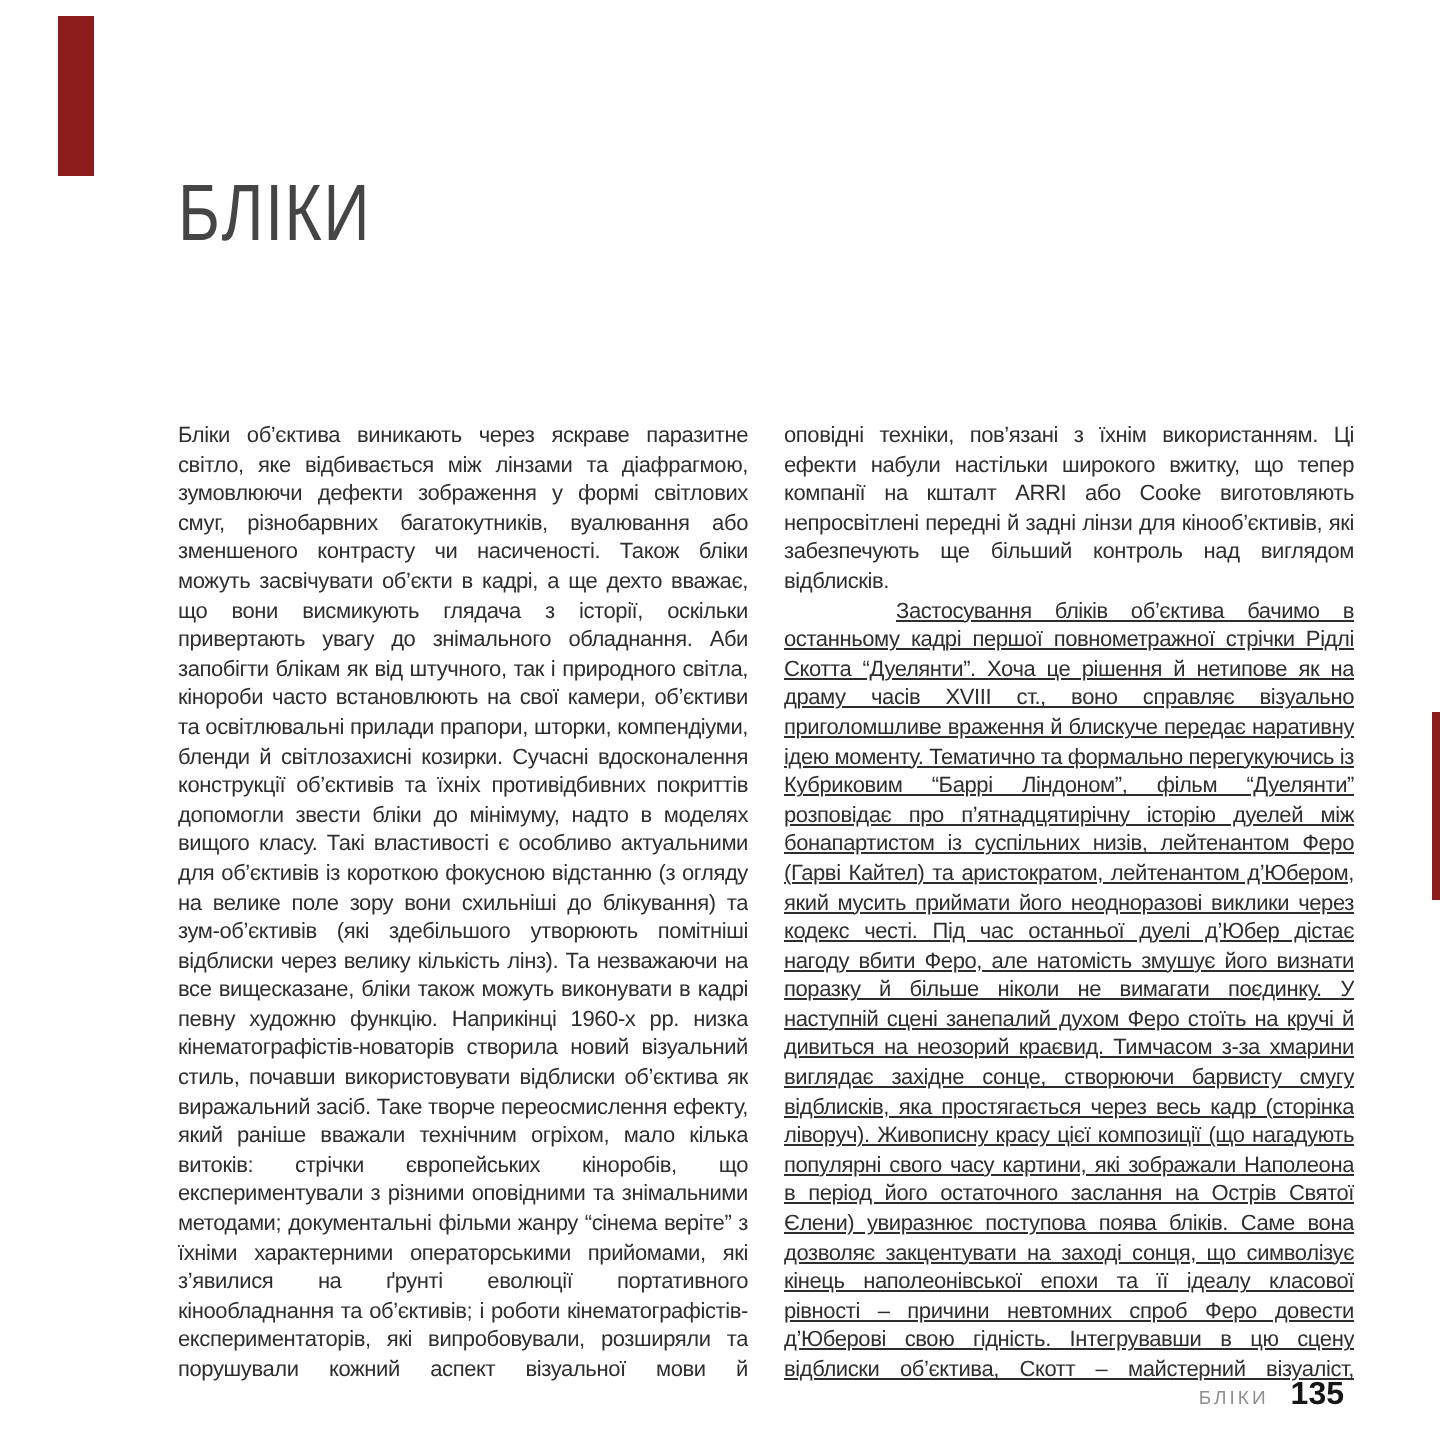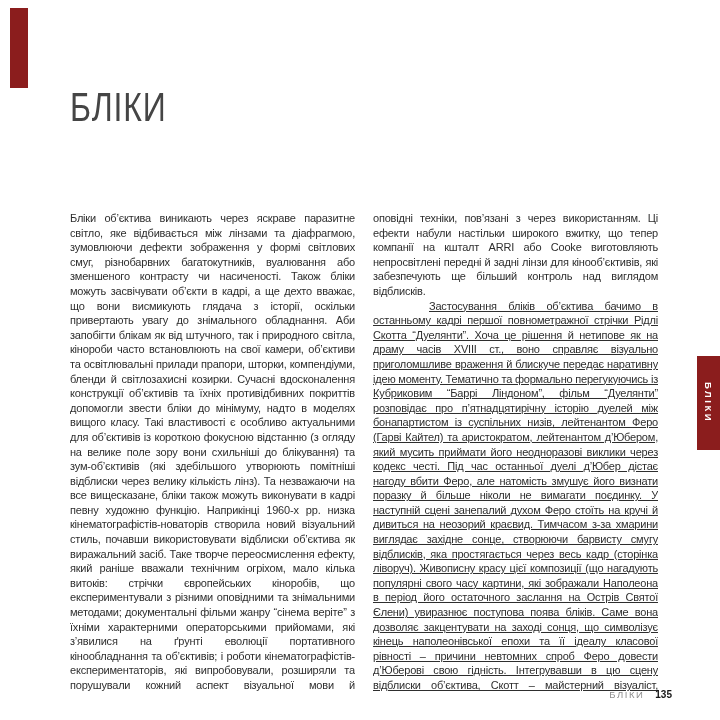--- a/index.html
+++ b/index.html
@@ -2,21 +2,21 @@
 <html style="--accent: #8b1d1d; --ink: #2e2e2e;"><head>
 <meta charset="utf-8">
 <style>
   :root{ --accent:#8b1d1d; --ink:#2e2e2e; }
   html,body{ margin:0; padding:0; }
   body{
     width:720px; height:720px; background:#ffffff; overflow:hidden;
     font-family:"Liberation Sans", sans-serif; color:var(--ink);
     position:relative;
   }
-  .page{ position:absolute; inset:0; background:#ffffff; }
+  .page{ position:absolute; inset:0; background:#ffffff;margin-left:19px; }
 
   .corner-bar{
     position:absolute; left:10px; top:8px; width:18px; height:80px;
     background:var(--accent);
   }
 
   .page-title{
     position:absolute; left:70px; top:86px; margin:0;
     font-size:40px; font-weight:300; color:#454545;
     letter-spacing:1px; line-height:42px;
@@ -49,38 +49,38 @@
   }
 
   .page-footer{
     position:absolute; right:48px; top:689px; display:flex; align-items:baseline;
     white-space:nowrap;
   }
   .page-footer .chapter{
     color:#8f8f8f; font-size:9.5px; letter-spacing:1.5px;
   }
   .page-footer .pagenum{
-    color:#161616; font-size:10px; font-weight:bold; margin-left:11px;
+    color:#161616; font-size:16px; font-weight:bold; margin-left:11px;
   }
 </style>
 </head>
 <body>
 
 <div class="page">
 
   <div class="corner-bar"></div>
 
   <h1 class="page-title">БЛІКИ</h1>
 
   <div class="columns">
     <div class="col left">
       <p>Бліки об’єктива виникають через яскраве паразитне світло, яке відбивається між лінзами та діафрагмою, зумовлюючи дефекти зображення у формі світлових смуг, різнобарвних багатокутників, вуалювання або зменшеного контрасту чи насиченості. Також бліки можуть засвічувати об’єкти в кадрі, а ще дехто вважає, що вони висмикують глядача з історії, оскільки привертають увагу до знімального обладнання. Аби запобігти блікам як від штучного, так і природного світла, кінороби часто встановлюють на свої камери, об’єктиви та освітлювальні прилади прапори, шторки, компендіуми, бленди й світлозахисні козирки. Сучасні вдосконалення конструкції об’єктивів та їхніх противідбивних покриттів допомогли звести бліки до мінімуму, надто в моделях вищого класу. Такі властивості є особливо актуальними для об’єктивів із короткою фокусною відстанню (з огляду на велике поле зору вони схильніші до блікування) та зум-об’єктивів (які здебільшого утворюють помітніші відблиски через велику кількість лінз). Та незважаючи на все вищесказане, бліки також можуть виконувати в кадрі певну художню функцію. Наприкінці 1960-х рр. низка кінематографістів-новаторів створила новий візуальний стиль, почавши використовувати відблиски об’єктива як виражальний засіб. Таке творче переосмислення ефекту, який раніше вважали технічним огріхом, мало кілька витоків: стрічки європейських кіноробів, що експериментували з різними оповідними та знімальними методами; документальні фільми жанру “сінема веріте” з їхніми характерними операторськими прийомами, які з’явилися на ґрунті еволюції портативного кінообладнання та об’єктивів; і роботи кінематографістів-експериментаторів, які випробовували, розширяли та порушували кожний аспект візуальної мови й кіновиробництва. Мірою поширення в художніх та документальних фільмах бліки стали звичним виражальним інструментом у мейнстримному кінематографі й породили різні</p>
     </div>
     <div class="col right">
-      <p>оповідні техніки, пов’язані з через використанням. Ці ефекти набули настільки широкого вжитку, що тепер компанії на кшталт ARRI або Cooke виготовляють непросвітлені передні й задні лінзи для кінооб’єктивів, які забезпечують ще більший контроль над виглядом відблисків.</p>
+      <p>оповідні техніки, пов’язані з їхнім використанням. Ці ефекти набули настільки широкого вжитку, що тепер компанії на кшталт ARRI або Cooke виготовляють непросвітлені передні й задні лінзи для кінооб’єктивів, які забезпечують ще більший контроль над виглядом відблисків.</p>
       <p class="indented">Застосування бліків об’єктива бачимо в останньому кадрі першої повнометражної стрічки Рідлі Скотта “Дуелянти”. Хоча це рішення й нетипове як на драму часів XVIII ст., воно справляє візуально приголомшливе враження й блискуче передає наративну ідею моменту. Тематично та формально перегукуючись із Кубриковим “Баррі Ліндоном”, фільм “Дуелянти” розповідає про п’ятнадцятирічну історію дуелей між бонапартистом із суспільних низів, лейтенантом Феро (Гарві Кайтел) та аристократом, лейтенантом д’Юбером, який мусить приймати його неодноразові виклики через кодекс честі. Під час останньої дуелі д’Юбер дістає нагоду вбити Феро, але натомість змушує його визнати поразку й більше ніколи не вимагати поєдинку. У наступній сцені занепалий духом Феро стоїть на кручі й дивиться на неозорий краєвид. Тимчасом з-за хмарини виглядає західне сонце, створюючи барвисту смугу відблисків, яка простягається через весь кадр (сторінка ліворуч). Живописну красу цієї композиції (що нагадують популярні свого часу картини, які зображали Наполеона в період його остаточного заслання на Острів Святої Єлени) увиразнює поступова поява бліків. Саме вона дозволяє закцентувати на заході сонця, що символізує кінець наполеонівської епохи та її ідеалу класової рівності – причини невтомних спроб Феро довести д’Юберові свою гідність. Інтегрувавши в цю сцену відблиски об’єктива, Скотт – майстерний візуаліст, відомий своїм бездоганним художнім стилем, – зумів вишукано відобразити центральну ідею “Дуелянтів” в одному незабутньому кадрі.</p>
     </div>
   </div>
 
   <div class="side-tab">
     <span>БЛІКИ</span>
   </div>
 
   <div class="page-footer">
     <span class="chapter">БЛІКИ</span>

